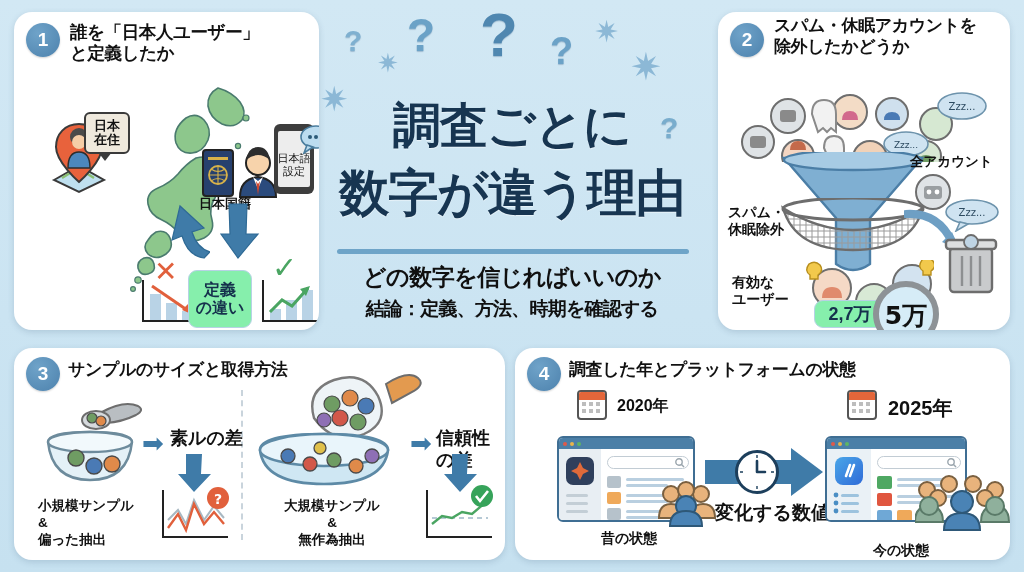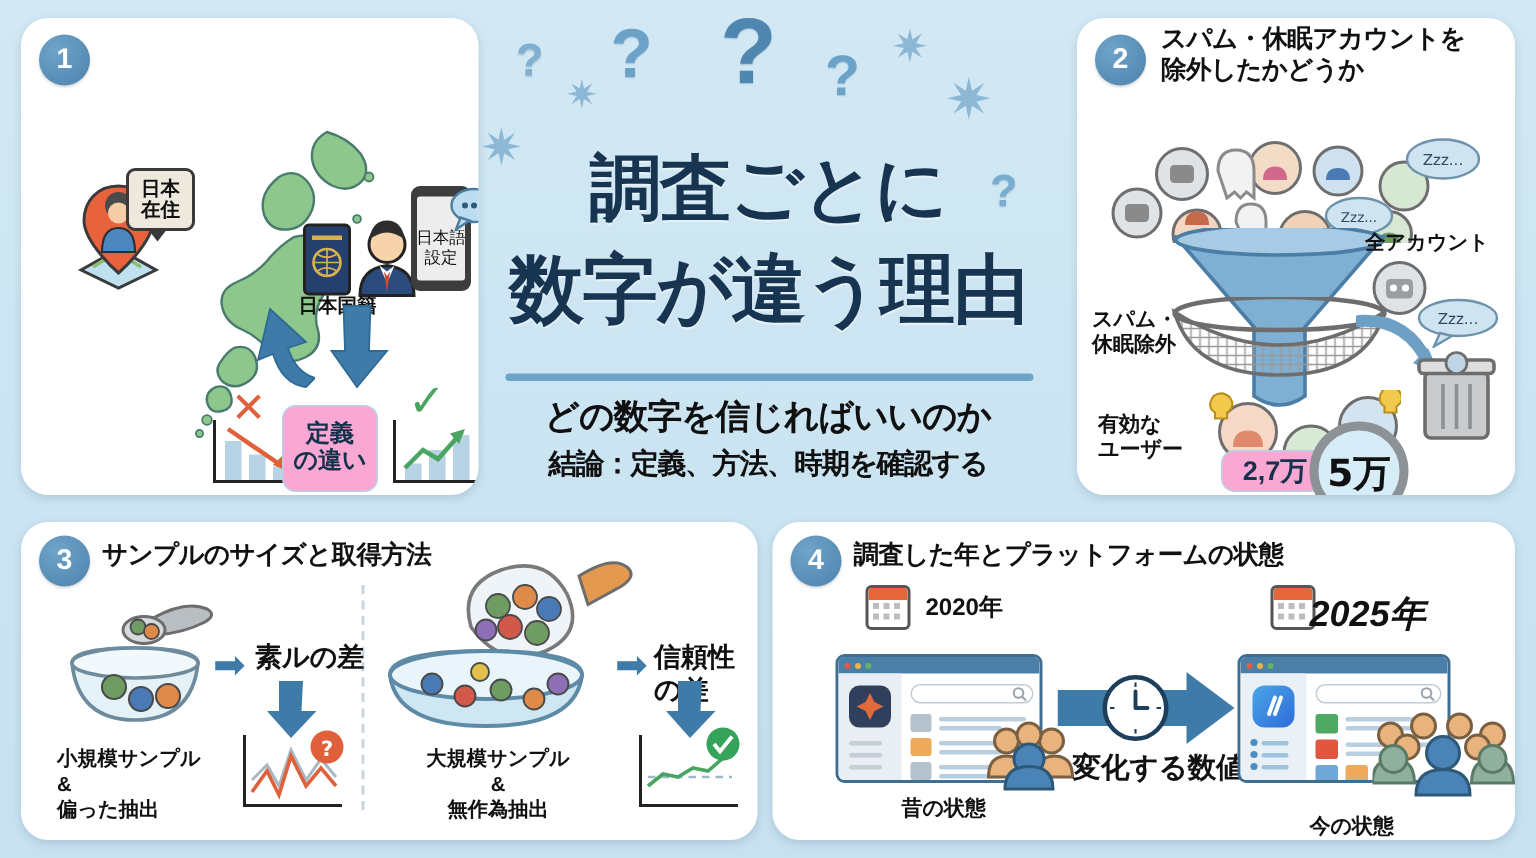--- a/index.html
+++ b/index.html
@@ -57,21 +57,21 @@
   .rule { position:absolute; left:15px; top:249px; width:352px; height:5px;
           background:#6ea4c8; border-radius:3px; }
   .sub1 { position:absolute; left:0; top:262px; width:380px; text-align:center;
           font-size:23px; font-weight:bold; color:#101010; letter-spacing:-0.5px;}
   .sub2 { position:absolute; left:0; top:296px; width:380px; text-align:center;
           font-size:19px; font-weight:bold; color:#101010; letter-spacing:-0.8px;}
 
   
   .lbl { position:absolute; font-weight:bold; color:#111; line-height:1.2; }
   .chip {
-    position:absolute; background:#f9a8d4; border:1.5px solid #b7d2e5;
+    position:absolute; background:#86efac; border:1.5px solid #b7d2e5;
     border-radius:9px; font-weight:bold; color:#15314c;
     display:flex; align-items:center; justify-content:center; text-align:center;
     line-height:1.15;
   }
   .callout {
     position:absolute; background:#efe9dd; border:2px solid #3a3a3a;
     border-radius:6px; font-weight:bold; color:#111;
     display:flex; align-items:center; justify-content:center; text-align:center;
     line-height:1.1;
   }
@@ -117,20 +117,22 @@
 
     <div class="maintitle" id="t2">数字が違う理由</div>
     <div class="maintitle" id="t1">調査ごとに</div>
     <div class="rule"></div>
     <div class="sub1">どの数字を信じればいいのか</div>
     <div class="sub2">結論：定義、方法、時期を確認する</div>
   </div>
 
   <div class="card" id="card1">
     <div class="badge">1</div>
+    <div class="card-title" style="white-space:pre-line;">誰を「日本人ユーザー」
+と定義したか</div>
 
     <svg width="150" height="215" viewBox="0 0 150 215" style="position:absolute; left:112px; top:70px;">
       <g fill="#8dc78c" stroke="#4a7b6e" stroke-width="1.6" stroke-linejoin="round">
         <path d="M92 6 q14 4 22 14 q7 10 2 18 q-8 9 -20 4 q-12 -6 -14 -18 q-1 -12 10 -18 z"></path>
         <path d="M60 36 q10 -6 18 2 q8 9 4 20 q-5 12 -16 13 q-12 1 -16 -10 q-4 -14 10 -25 z"></path>
         <path d="M70 76 q16 -4 22 8 q8 16 -2 30 q-8 12 -4 24 q3 12 -8 18 q-14 7 -24 -4 q-9 -10 -18 -14 q-12 -5 -14 -16 q-2 -11 10 -16 q12 -5 20 -14 q8 -10 18 -16 z"></path>
         <path d="M30 150 q10 -3 14 6 q4 10 -4 16 q-10 7 -18 0 q-6 -7 0 -14 q3 -5 8 -8 z"></path>
         <path d="M18 176 q8 -2 10 6 q2 8 -6 10 q-8 2 -10 -6 q-1 -7 6 -10 z"></path>
       </g>
       <g fill="#8dc78c" stroke="#4a7b6e" stroke-width="1.2">
@@ -498,21 +500,21 @@
         <g fill="#bdbdbd">
           <rect x="2" y="2" width="4" height="4"></rect>
             <rect x="9" y="2" width="4" height="4"></rect>
             <rect x="16" y="2" width="4" height="4"></rect>
           <rect x="2" y="9" width="4" height="4"></rect>
             <rect x="9" y="9" width="4" height="4"></rect>
             <rect x="16" y="9" width="4" height="4"></rect>
         </g>
       </svg>
     </div>
-    <div class="lbl" style="left:358px; top:48px; font-size:24px;font-style:italic;">2025年</div>
+    <div class="lbl" style="left:373px; top:48px; font-size:20px;">2025年</div>
 
     <div class="browser" style="left:310px; top:88px; width:142px; height:86px;">
       <div class="bar-top">
         <span class="dot" style="background:#e05a4a;"></span>
         <span class="dot" style="background:#e8b44a;"></span>
         <span class="dot" style="background:#5fb562;"></span>
       </div>
       <div style="position:absolute; left:0; top:11px; width:44px; height:75px; background:#eaf1f6;"></div>
       <div class="sq" style="left:8px; top:19px; width:28px; height:28px; background:linear-gradient(135deg,#4aa6e8,#2f6bd8); border-radius:8px;"></div>
       <svg style="position:absolute; left:14px; top:24px;" width="18" height="18">

